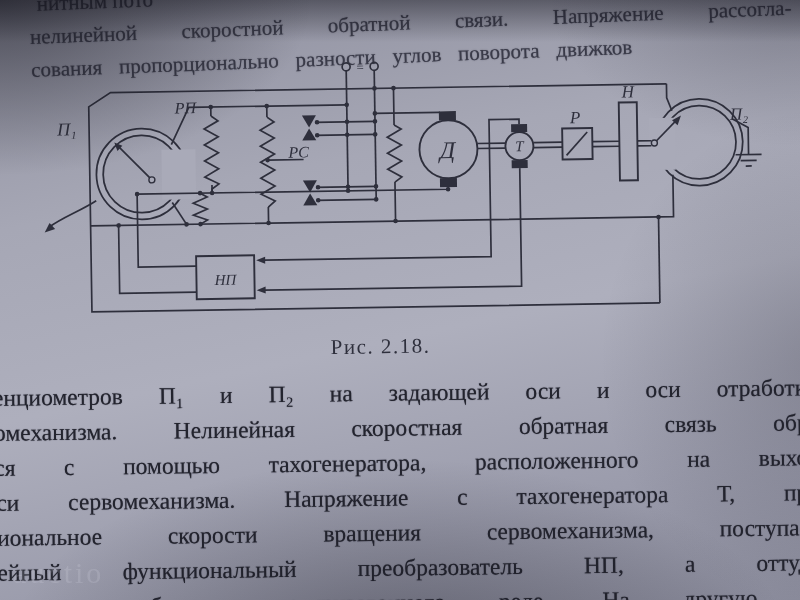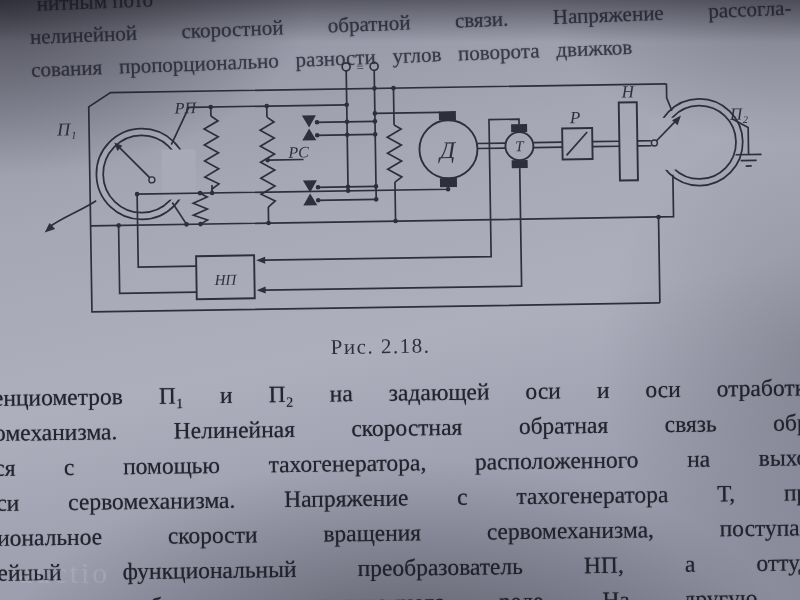--- a/index.html
+++ b/index.html
@@ -31,21 +31,21 @@
     color:#23242e;font-size:23.5px;line-height:35px;
     text-shadow:0 0 1px rgba(40,40,55,.75);
   }
   .bodytext .jline{text-align:justify;text-align-last:justify;}
   .fig{
     position:absolute;left:0;top:0;width:800px;height:370px;
     transform:rotate(-0.9deg);transform-origin:50% 50%;
   }
   .fig svg{display:block;}
   .wm{
-    position:absolute;left:19px;top:556px;z-index:10;
+    position:absolute;left:13px;top:556px;z-index:10;
     font-size:30px;letter-spacing:3px;color:rgba(232,232,242,0.16);
     font-family:"Liberation Serif","DejaVu Serif",serif;
   }
   svg .ink{stroke:#2e2f3c;fill:none;stroke-width:1.7;}
   svg .ink2{stroke:#2e2f3c;fill:none;stroke-width:1.9;}
   svg .fillink{fill:#2e2f3c;stroke:none;}
   svg text{fill:#2e2f3c;font-family:"Liberation Serif","DejaVu Serif",serif;}
   svg .lab{font-style:italic;}
 </style>
 </head>

